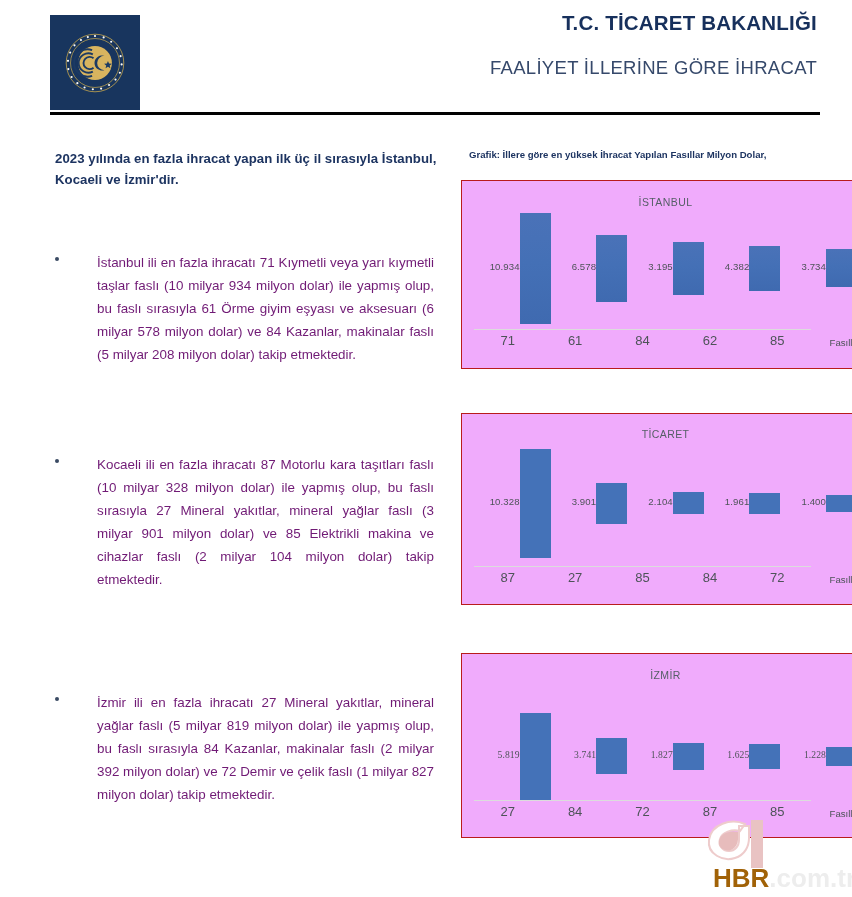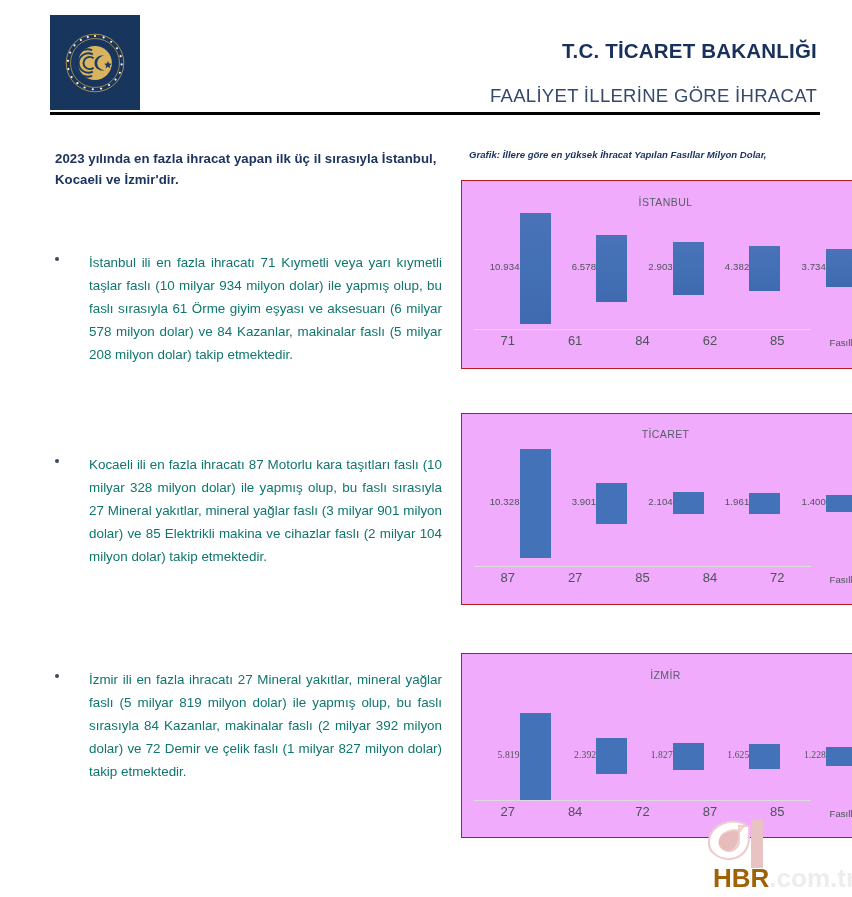--- a/index.html
+++ b/index.html
@@ -10,21 +10,21 @@
   }
 
   
   .header{position:absolute;left:0;top:0;width:852px;height:120px;}
   .logo-box{
     position:absolute;left:50px;top:15px;width:90px;height:95px;
     background:#18355e;
   }
   .logo-seal{position:absolute;left:50%;top:50%;transform:translate(-50%,-50%);}
   .header-titles{
-    position:absolute;right:35px;top:10px;width:560px;text-align:right;margin-top:28px;
+    position:absolute;right:35px;top:10px;width:560px;text-align:right;
   }
   .title-main{
     font-size:20.5px;font-weight:bold;color:#17305c;
     letter-spacing:.2px;line-height:1.25;
     font-family:"Liberation Sans", sans-serif;
   }
   .title-sub{
     margin-top:21px;font-size:18.5px;color:#36496b;font-weight:normal;
     letter-spacing:.3px;
     font-family:"Liberation Sans", sans-serif;
@@ -38,32 +38,32 @@
   .lead{
     font-size:13.2px;font-weight:bold;color:#1d3461;line-height:1.62;
     letter-spacing:.05px;
   }
   .bullet-block{position:relative;}
   .bullet-block .dot{
     position:absolute;left:0px;top:6px;width:4px;height:4px;
     background:#3a4a63;border-radius:50%;
   }
   .bullet-block p{
-    margin:8px;padding-left:26px;
-    font-size:13.4px;color:#0f766e;line-height:1.72;
+    margin:16px;padding-left:26px;
+    font-size:13.4px;color:#701a75;line-height:1.72;
     text-align:justify;
   }
   #bullet-istanbul{margin-top:60px;}
   #bullet-kocaeli{margin-top:87px;}
   #bullet-izmir{margin-top:100px;}
 
   
   .right-col{position:absolute;left:461px;top:148px;width:345px;}
   .chart-caption{
-    font-size:9.6px;font-style:italic;font-weight:bold;color:#1d3461;
+    font-size:9.6px;font-weight:bold;color:#1d3461;
     line-height:1.4;margin-left:8px;margin-bottom:0px;
   }
   .chart-box{
     position:relative;box-sizing:border-box;
     width:409px;border:1px solid #b91c1c;background:#f0abfc;
   }
   #chart-istanbul{height:189px;margin-top:19px;}
   #chart-kocaeli{height:192px;margin-top:44px;}
   #chart-izmir{height:185px;margin-top:48px;}
 
@@ -222,21 +222,21 @@
       <div class="bars">
           <div class="bar-slot">
             <div class="bar-value">10.934</div>
             <div class="bar" style="height: 91.1167%;"></div>
           </div>
           <div class="bar-slot">
             <div class="bar-value">6.578</div>
             <div class="bar" style="height: 54.8167%;"></div>
           </div>
           <div class="bar-slot">
-            <div class="bar-value">2.903</div>
+            <div class="bar-value">3.195</div>
             <div class="bar" style="height: 43.4%;"></div>
           </div>
           <div class="bar-slot">
             <div class="bar-value">4.382</div>
             <div class="bar" style="height: 36.5167%;"></div>
           </div>
           <div class="bar-slot">
             <div class="bar-value">3.734</div>
             <div class="bar" style="height: 31.1167%;"></div>
           </div>
@@ -292,21 +292,21 @@
 
   <div class="chart-box" id="chart-izmir">
     <div class="chart-title">İZMİR</div>
     <div class="plot">
       <div class="bars">
           <div class="bar-slot">
             <div class="bar-value">5.819</div>
             <div class="bar-flat" style="height: 72.7375%;"></div>
           </div>
           <div class="bar-slot">
-            <div class="bar-value">2.392</div>
+            <div class="bar-value">3.741</div>
             <div class="bar-flat" style="height: 29.9%;"></div>
           </div>
           <div class="bar-slot">
             <div class="bar-value">1.827</div>
             <div class="bar-flat" style="height: 22.8375%;"></div>
           </div>
           <div class="bar-slot">
             <div class="bar-value">1.625</div>
             <div class="bar-flat" style="height: 20.3125%;"></div>
           </div>

